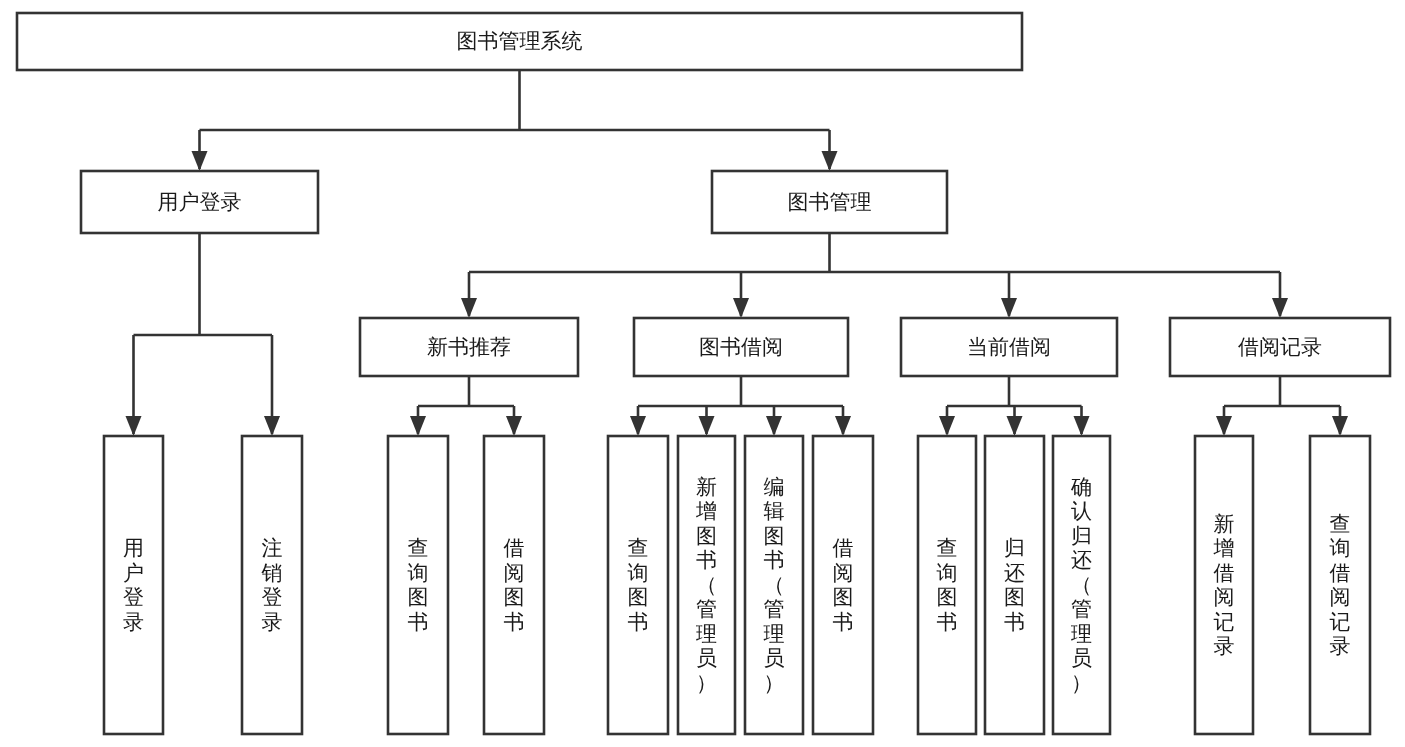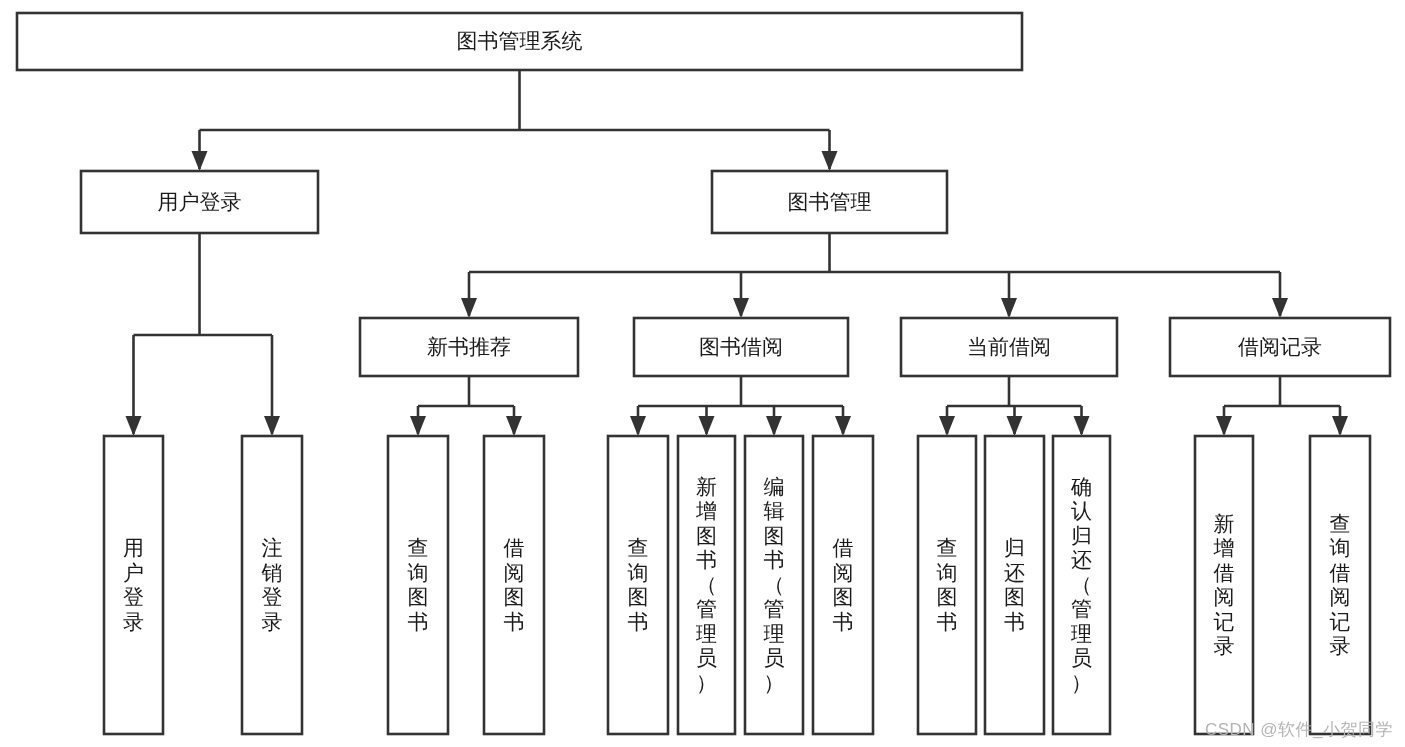--- a/index.html
+++ b/index.html
@@ -195,14 +195,13 @@
         <g>
           <rect x="1195" y="436" width="58" height="298" class="node-box"></rect>
           <text x="1224" y="0" class="node-label-v" text-anchor="middle"><tspan x="1224" y="530.61">新</tspan><tspan x="1224" y="555.11">增</tspan><tspan x="1224" y="579.61">借</tspan><tspan x="1224" y="604.11">阅</tspan><tspan x="1224" y="628.61">记</tspan><tspan x="1224" y="653.11">录</tspan></text>
         </g>
         <g>
           <rect x="1310" y="436" width="60" height="298" class="node-box"></rect>
           <text x="1340" y="0" class="node-label-v" text-anchor="middle"><tspan x="1340" y="530.61">查</tspan><tspan x="1340" y="555.11">询</tspan><tspan x="1340" y="579.61">借</tspan><tspan x="1340" y="604.11">阅</tspan><tspan x="1340" y="628.61">记</tspan><tspan x="1340" y="653.11">录</tspan></text>
         </g>
       </g>
   </svg>
-  <div class="watermark">CSDN @软件_小贺同学</div>
 </div>
 
 </body></html>

